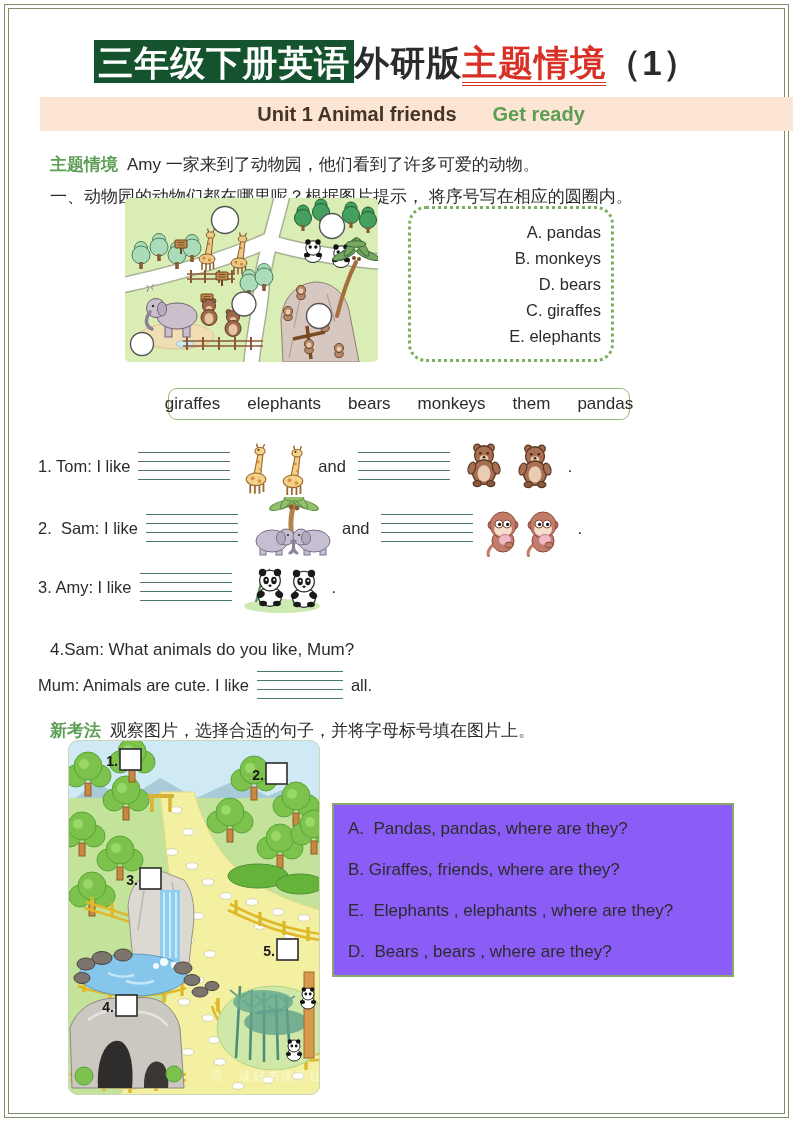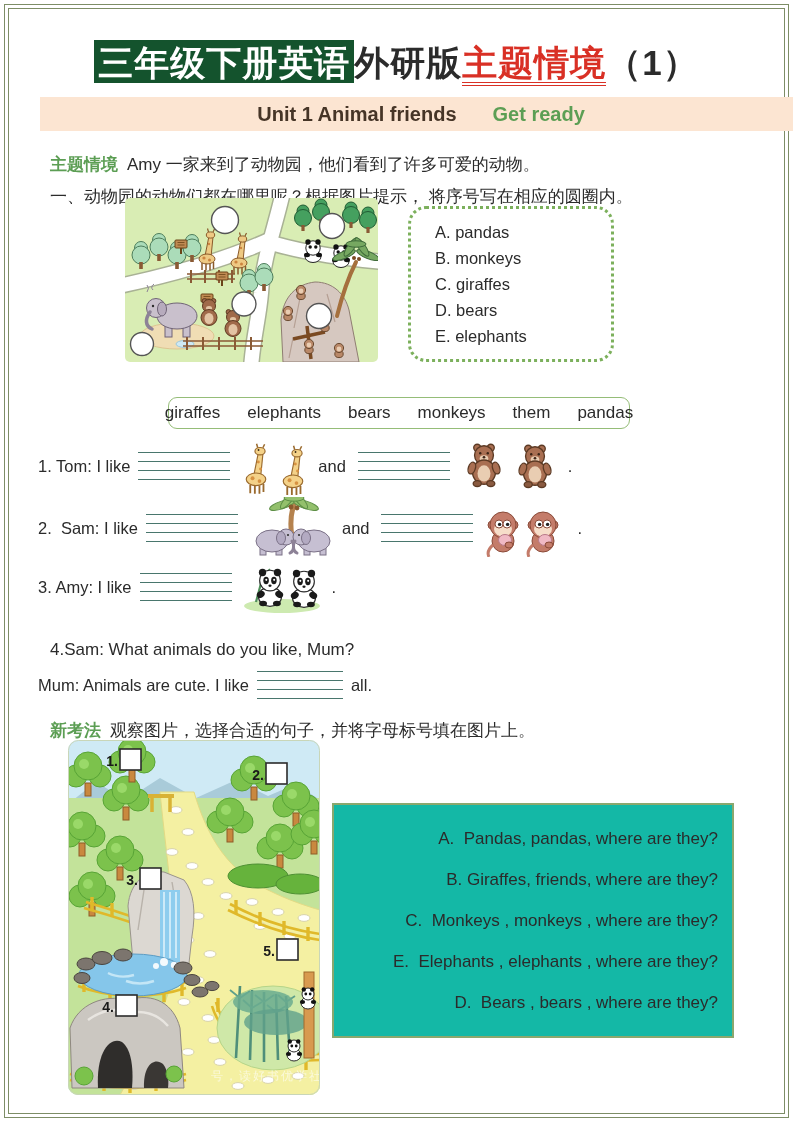--- a/index.html
+++ b/index.html
@@ -19,25 +19,25 @@
   .getready{color:#5c9e54;}
   p.line{margin:12px;font-size:17px;white-space:pre-wrap;}
   .glabel{color:#5c9e54;font-weight:bold;margin-right:9px;}
   .theme{top:141px;left:38px;}
   .t1{top:173px;left:38px;}
   .t2{top:377px;left:38px;}
   .t3{top:707px;left:38px;}
   .s4{top:628px;left:38px;}
   
   .optbox1{top:206px;left:408px;width:166px;border:3px dotted #7cb05c;border-radius:18px;padding:10px 10px 10px 24px;}
-  .optbox1 .opt{font-size:16.5px;line-height:26px;white-space:pre-wrap;}
-  .optbox2{top:803px;left:332px;width:370px;border:2px solid #8aa86e;background:#14b8a6;padding:13px 14px;text-align:right;}
+  .optbox1 .opt{font-size:16.5px;line-height:26px;white-space:pre-wrap;text-align:right;}
+  .optbox2{top:803px;left:332px;width:370px;border:2px solid #8aa86e;background:#8b5cf6;padding:3px 14px;}
   .optbox2 .opt{font-size:17px;line-height:41px;white-space:pre-wrap;}
   
-  .wordbank{top:397px;left:168px;width:460px;height:30px;border:1.6px solid #95bd78;border-radius:9px;
+  .wordbank{top:388px;left:168px;width:460px;height:30px;border:1.6px solid #95bd78;border-radius:9px;
             display:flex;align-items:center;justify-content:center;gap:27px;font-size:17px;}
   
   .srow{left:38px;display:flex;align-items:center;font-size:16.5px;white-space:pre-wrap;}
   .r1{top:436px;height:60px;text-align:center;}
   .r2{top:497px;height:62px;}
   .r3{top:558px;height:58px;}
   .r5{top:660px;height:50px;}
   .blank{width:92px;height:28px;margin:0 8px;
          background:repeating-linear-gradient(to bottom,#49766d 0 1.4px,transparent 1.4px 8.9px);}
   .blank.small{width:86px;}
@@ -199,22 +199,22 @@
         <circle cx="119" cy="106" r="12"></circle>
         <circle cx="194" cy="118" r="12.5"></circle>
         <circle cx="17" cy="146" r="11.5"></circle>
       </g>
     </g>
   </svg>
 
   <div class="abs optbox1">
     <div class="opt">A. pandas</div>
     <div class="opt">B. monkeys</div>
+    <div class="opt">D. bears</div>
     <div class="opt">C. giraffes</div>
-    <div class="opt">D. bears</div>
     <div class="opt">E. elephants</div>
   </div>
 
 
   <div class="abs wordbank">
     <span>giraffes</span>
     <span>elephants</span>
     <span>bears</span>
     <span>monkeys</span>
     <span>them</span>
@@ -553,17 +553,16 @@
         <rect x="209" y="199" width="21" height="21" fill="#ffffff" stroke="#2b2b2b" stroke-width="1.6"></rect>
       </g>
       <text x="143" y="340" font-size="12" letter-spacing="2" fill="#ffffff" opacity="0.6">号，读好书优学社</text>
     </g>
     <rect width="251" height="354" x="0.5" y="0.5" rx="10" fill="none" stroke="#c9d6b8"></rect>
   </svg>
 
   <div class="abs optbox2">
     <div class="opt">A.  Pandas, pandas, where are they?</div>
     <div class="opt">B. Giraffes, friends, where are they?</div>
-    <div class="opt">C.  Monkeys , monkeys , where are they?</div>
     <div class="opt">E.  Elephants , elephants , where are they?</div>
     <div class="opt">D.  Bears , bears , where are they?</div>
   </div>
 </div>
 
 </body></html>

